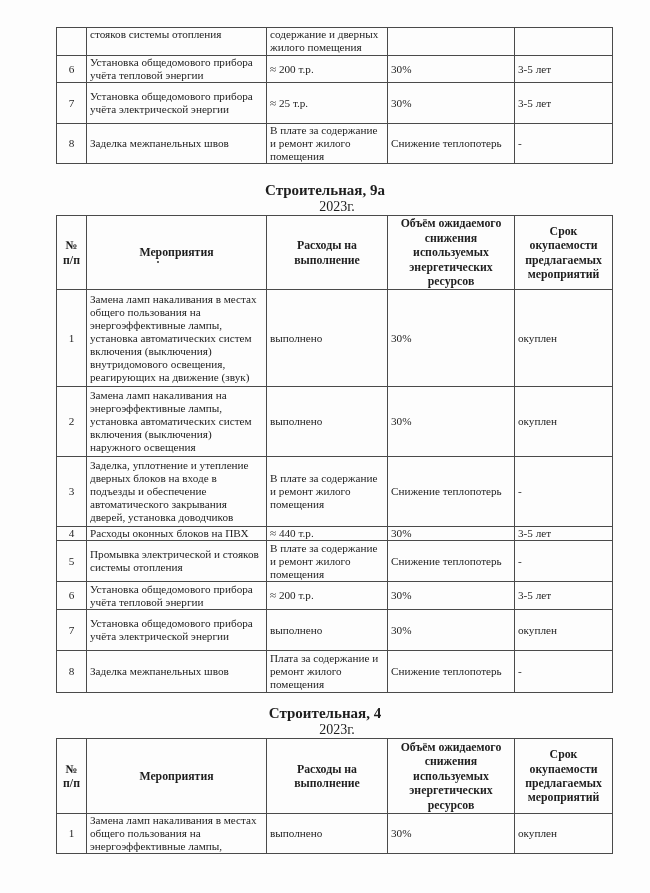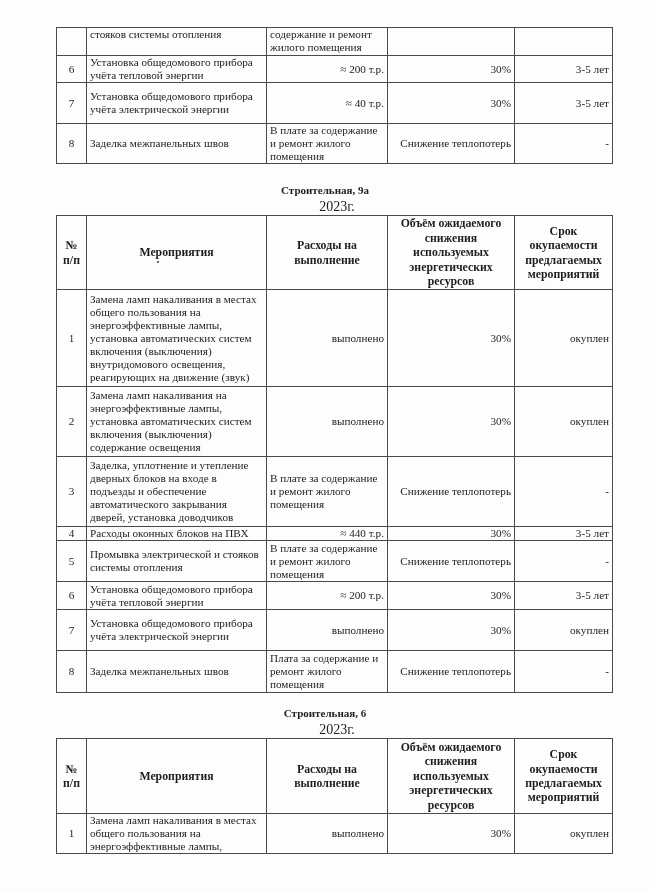--- a/index.html
+++ b/index.html
@@ -31,27 +31,27 @@
     text-align: center;
     font-size: 11.8px;
     line-height: 14.4px;
   }
   col.c1 { width: 30px; }
   col.c2 { width: 180px; }
   col.c3 { width: 121px; }
   col.c4 { width: 127px; }
   col.c5 { width: 98px; }
   td.num { text-align: center; }
-  td.center { text-align: right; }
+  td.center { text-align: left; }
   td.left { text-align: left; }
   .section-title {
     position: absolute; left: 0; width: 650px;
     text-align: center;
     font-weight: bold;
-    font-size: 11px;
+    font-size: 15px;
     line-height: 16px;
   }
   .section-year {
     position: absolute; left: 12px; width: 650px;
     text-align: center;
     font-size: 14px;
     line-height: 15px;
   }
   .speck {
     position: absolute; width: 2px; height: 2px; border-radius: 1px; background: #333;
@@ -67,35 +67,35 @@
         <col class="c1">
         <col class="c2">
         <col class="c3">
         <col class="c4">
         <col class="c5">
       </colgroup>
     <tbody>
       <tr style="height:28px;">
         <td class="num"></td>
         <td class="left" style="vertical-align:top;">стояков системы отопления</td>
-        <td class="left" style="vertical-align:top;">содержание и ремонт жилого помещения</td>
+        <td class="left" style="vertical-align:top;">содержание и дверных жилого помещения</td>
         <td class="center"></td>
         <td class="center"></td>
       </tr>
       <tr style="height:27px;">
         <td class="num">6</td>
         <td class="left">Установка общедомового прибора учёта тепловой энергии</td>
         <td class="center">≈ 200 т.р.</td>
         <td class="center">30%</td>
         <td class="center">3-5 лет</td>
       </tr>
       <tr style="height:41px;">
         <td class="num">7</td>
         <td class="left">Установка общедомового прибора учёта электрической энергии</td>
-        <td class="center">≈ 40 т.р.</td>
+        <td class="center">≈ 25 т.р.</td>
         <td class="center">30%</td>
         <td class="center">3-5 лет</td>
       </tr>
       <tr style="height:40px;">
         <td class="num">8</td>
         <td class="left">Заделка межпанельных швов</td>
         <td class="left">В плате за содержание и ремонт жилого помещения</td>
         <td class="center">Снижение теплопотерь</td>
         <td class="center">-</td>
       </tr>
@@ -125,21 +125,21 @@
     <tbody>
       <tr style="height:97px;">
         <td class="num">1</td>
         <td class="left">Замена ламп накаливания в местах общего пользования на энергоэффективные лампы, установка автоматических систем включения (выключения) внутридомового освещения, реагирующих на движение (звук)</td>
         <td class="center">выполнено</td>
         <td class="center">30%</td>
         <td class="center">окуплен</td>
       </tr>
       <tr style="height:70px;">
         <td class="num">2</td>
-        <td class="left">Замена ламп накаливания на энергоэффективные лампы, установка автоматических систем включения (выключения) содержание освещения</td>
+        <td class="left">Замена ламп накаливания на энергоэффективные лампы, установка автоматических систем включения (выключения) наружного освещения</td>
         <td class="center">выполнено</td>
         <td class="center">30%</td>
         <td class="center">окуплен</td>
       </tr>
       <tr style="height:70px;">
         <td class="num">3</td>
         <td class="left">Заделка, уплотнение и утепление дверных блоков на входе в подъезды и обеспечение автоматического закрывания дверей, установка доводчиков</td>
         <td class="left">В плате за содержание и ремонт жилого помещения</td>
         <td class="center">Снижение теплопотерь</td>
         <td class="center">-</td>
@@ -175,21 +175,21 @@
       <tr style="height:42px;">
         <td class="num">8</td>
         <td class="left">Заделка межпанельных швов</td>
         <td class="left">Плата за содержание и ремонт жилого помещения</td>
         <td class="center">Снижение теплопотерь</td>
         <td class="center">-</td>
       </tr>
     </tbody>
   </table>
 
-  <div class="section-title" style="top:705px;">Строительная, 6</div>
+  <div class="section-title" style="top:705px;">Строительная, 4</div>
   <div class="section-year" style="top:722px;">2023г.</div>
 
   <table class="grid" style="top:738px;">
     <colgroup>
         <col class="c1">
         <col class="c2">
         <col class="c3">
         <col class="c4">
         <col class="c5">
       </colgroup>

